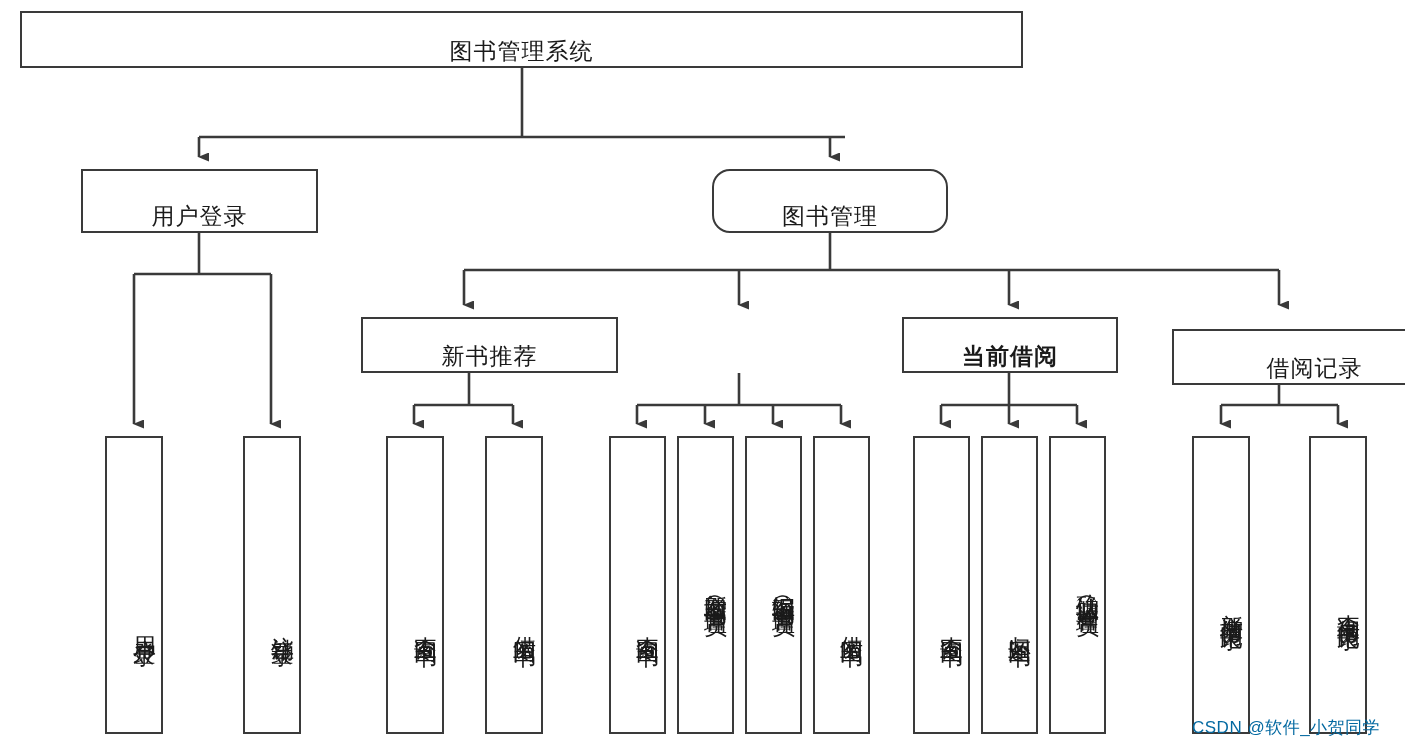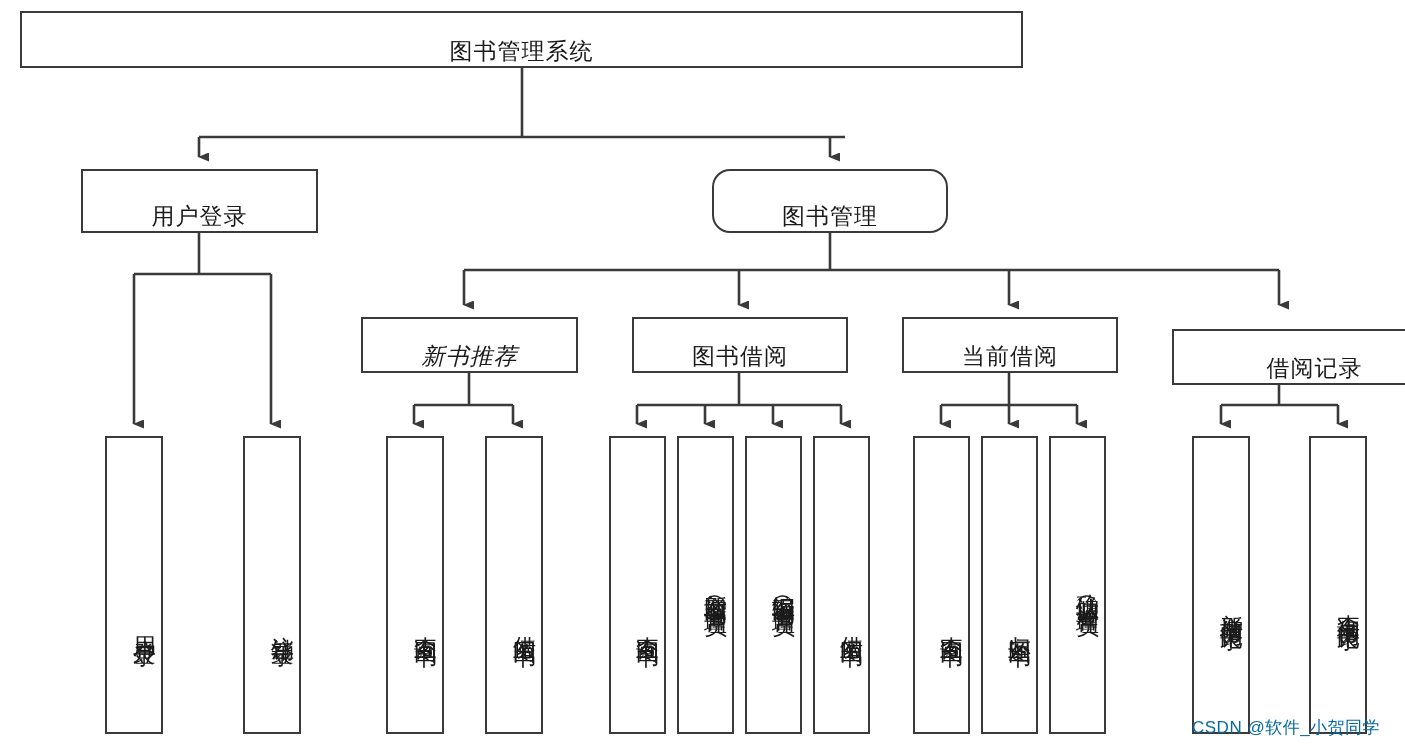--- a/index.html
+++ b/index.html
@@ -125,29 +125,26 @@
   </div>
 
   <div class="node-box horizontal" style="left:81px; top:169px; width:237px; height:64px;">
     <span class="node-label">用户登录</span>
   </div>
 
   <div class="node-box horizontal" style="left:712px; top:169px; width:236px; height:64px;border-radius:18px;">
     <span class="node-label">图书管理</span>
   </div>
 
-  <div class="node-box horizontal" style="left:361px; top:317px; width:217px; height:56px;font-style:italic;">
+  <div class="node-box horizontal" style="left:361px; top:317px; width:257px; height:56px;">
     <span class="node-label">新书推荐</span>
   </div>
 
-  <div class="node-box horizontal" style="left:632px; top:317px; width:216px; height:56px;">
-    <span class="node-label">图书借阅</span>
-  </div>
-
-  <div class="node-box horizontal" style="left:902px; top:317px; width:216px; height:56px;">
+
+  <div class="node-box horizontal" style="left:902px; top:317px; width:216px; height:56px;font-weight:bold;">
     <span class="node-label">当前借阅</span>
   </div>
 
   <div class="node-box horizontal" style="left:1172px; top:329px; width:247px; height:56px;padding-left:38px;">
     <span class="node-label">借阅记录</span>
   </div>
 
   <div class="node-box vertical" style="left:105px; top:436px; width:58px; height:298px; padding-top:78px;">
     <span class="node-label">用户登录</span>
   </div>

